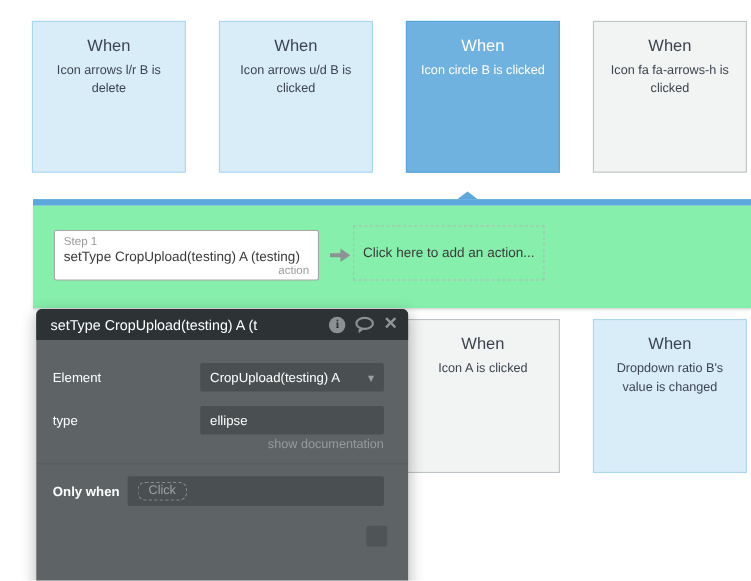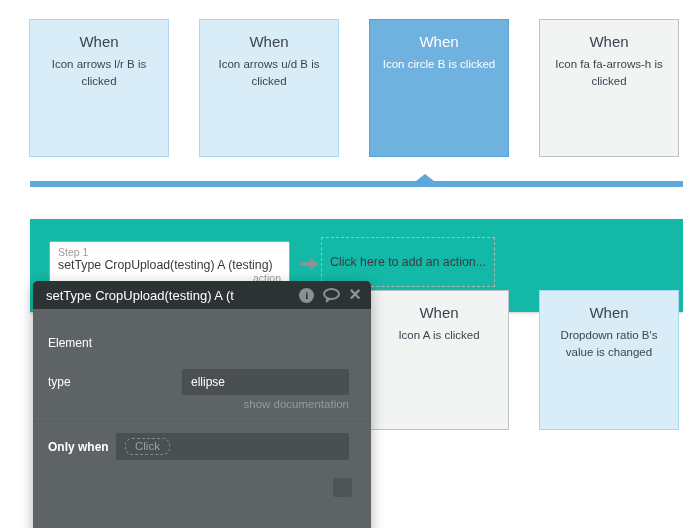--- a/index.html
+++ b/index.html
@@ -32,23 +32,22 @@
     position:absolute; left:30px; top:181px; right:0; height:6px;
     background:#5ca8dc;
   }
   .pointer-up {
     position:absolute; left:416px; top:174px; width:0; height:0;
     border-left:9px solid transparent; border-right:9px solid transparent;
     border-bottom:7px solid #5ca8dc;
   }
   .workflow-panel {
     position:absolute; left:30px; top:187px; right:0; height:94px;
-    background:#14b8a6; border-bottom:1px solid #dcdcdc;
+    background:#86efac; border-bottom:1px solid #dcdcdc;
     box-shadow:0 1px 3px rgba(0,0,0,0.10);
-    margin-top:32px;
   }
   .step-box {
     position:absolute; left:19px; top:22px; width:241px; height:46px;
     background:#ffffff; border:1px solid #a5a5a5; border-radius:2px;
     padding:4px 8px 3px 8px; cursor:pointer;
   }
   .step-label { font-size:10.5px; color:#9b9b9b; }
   .step-action {
     font-size:12.3px; color:#3a3a3a; white-space:nowrap; overflow:hidden;
   }
@@ -128,21 +127,21 @@
   }
   .bold-label { font-weight:bold;text-align:center; }
 </style>
 </head>
 <body>
 
 <div class="screen">
 
   <div class="card lightblue" style="left:29px; top:19px;">
     <div class="card-title">When</div>
-    <div class="card-desc">Icon arrows l/r B is clicked</div>
+    <div class="card-desc">Icon arrows l/r B is delete</div>
   </div>
   <div class="card lightblue" style="left:199px; top:19px;">
     <div class="card-title">When</div>
     <div class="card-desc">Icon arrows u/d B is clicked</div>
   </div>
   <div class="card selected" style="left:369px; top:19px;">
     <div class="card-title">When</div>
     <div class="card-desc">Icon circle B is clicked</div>
   </div>
   <div class="card gray" style="left:539px; top:19px;">
@@ -182,20 +181,24 @@
     <div class="popup-header">
       <div class="popup-title">setType CropUpload(testing) A (t</div>
       <div class="popup-header-icons">
         <div class="icon-info">i</div>
         <div class="icon-chat"></div>
         <div class="icon-close">×</div>
       </div>
     </div>
 
     <div class="p-label" style="left:15px; top:336px; top:55px;">Element</div>
+    <div class="p-field p-dropdown" style="left:149px; top:49px; width:167px; height:26px;">
+      <span>CropUpload(testing) A</span>
+      <span class="p-caret">▾</span>
+    </div>
 
     <div class="p-label" style="left:15px; top:94px;">type</div>
     <div class="p-field" style="left:149px; top:88px; width:167px; height:26px;text-align:right;">
       <span>ellipse</span>
     </div>
 
     <div class="docs-link">show documentation</div>
     <div class="p-divider"></div>
 
     <div class="p-label bold-label" style="left:15px; top:159px;">Only when</div>

